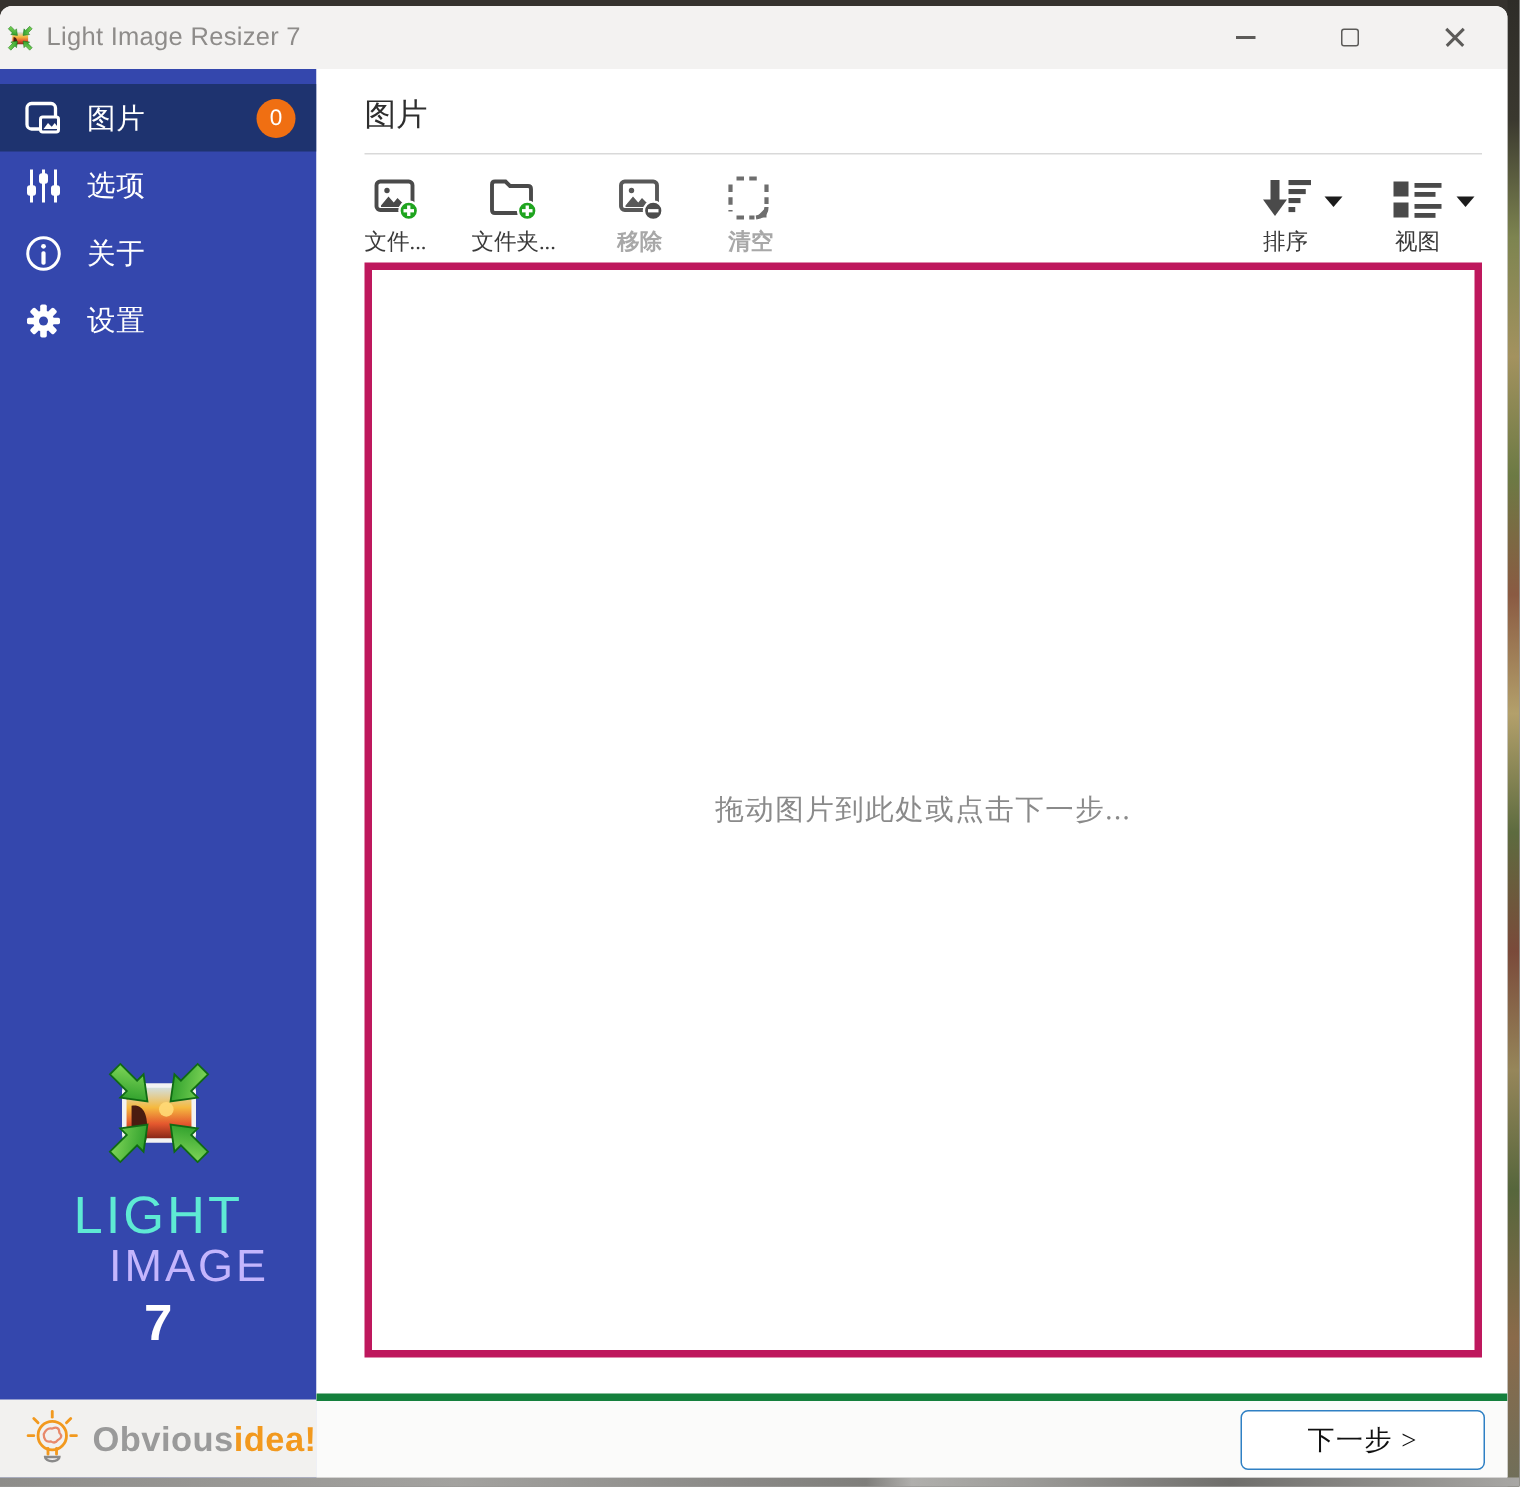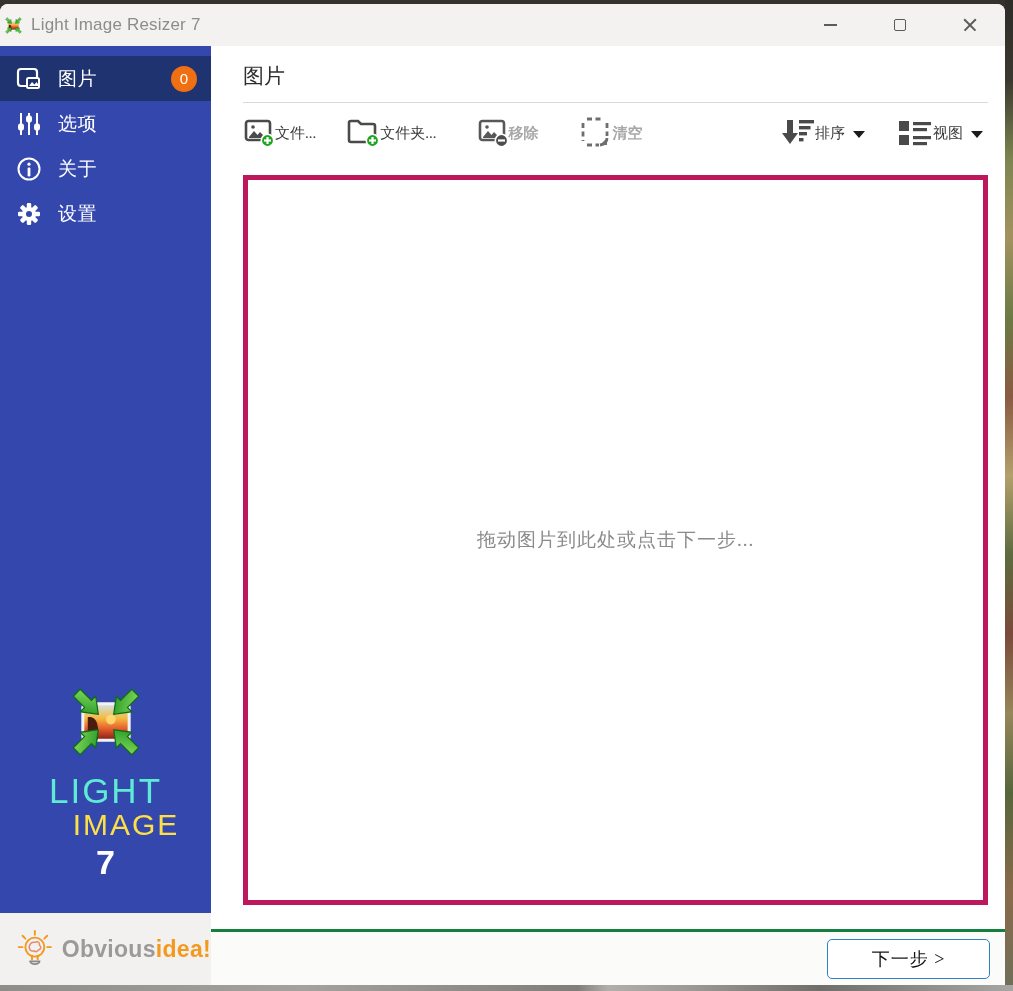--- a/index.html
+++ b/index.html
@@ -37,54 +37,54 @@
   .nav-item.active { background:#1e336f; }
   .nav-item .nicon { width:26px; height:26px; margin-right:16px; display:flex; align-items:center; justify-content:center; }
   .nav-item .nlabel { font-size:19px; letter-spacing:.5px; }
   .nav-item.disabled .nlabel { color:rgba(255,255,255,.45); }
   .badge { margin-left:auto; min-width:26px; height:26px; border-radius:13px; background:#f06f12;
     color:#fff; font-size:15px; display:flex; align-items:center; justify-content:center; }
 
   .logo-block { margin-top:auto; margin-bottom:30px; text-align:center; }
   .logo-block .bigicon { width:78px; height:78px; }
   .logo-l1 { font-size:35px; font-weight:400; letter-spacing:2px; color:#5eead4; line-height:1.0; margin-top:12px; }
-  .logo-l2 { font-size:30px; letter-spacing:2px; color:#fde047; line-height:1.15;padding-left:41px; }
+  .logo-l2 { font-size:30px; letter-spacing:2px; color:#c4b5fd; line-height:1.15;padding-left:41px; }
   .logo-l3 { font-size:25px; letter-spacing:2px; color:#fdfdfd; line-height:1.2; }
   .logo-l4 { font-size:34px; font-weight:bold; color:#fff; line-height:1.2; }
 
-  .sidebar-footer { height:72px; background:#f2f1ef; display:flex; align-items:center; padding-left:14px; }
+  .sidebar-footer { height:52px; background:#f2f1ef; display:flex; align-items:center; padding-left:14px; }
   .oi-bulb { width:44px; height:44px; margin-right:6px; }
   .oi-text { font-size:23px; font-weight:bold; letter-spacing:.3px; }
   .oi-gray { color:#9a9a9a; } .oi-orange { color:#f2991e; }
 
   
   .main { flex:1; display:flex; flex-direction:column; background:#fff; }
   .main-header { padding:16px 17px 0 32px; }
   .main-title { font-family:"Liberation Serif", serif; font-size:21px; color:#2e2e2e; }
   .main-hr { margin-top:12px; border-top:1px solid #d9d9d9; }
 
   .toolbar { display:flex; align-items:flex-start; padding:12px 20px 0 32px; height:66px; }
-  .tool-btn { display:flex; flex-direction:row; align-items:center; cursor:pointer; }
+  .tool-btn { display:flex; flex-direction:column; align-items:center; cursor:pointer; }
   .tool-btn .ticon { height:33px; display:flex; align-items:flex-end; }
   .tool-btn .tlabel { margin-top:4px; font-family:"Liberation Serif", serif; font-size:15px; color:#3a3a3a; white-space:nowrap; }
   .tool-btn.disabled { cursor:default; }
   .tool-btn.disabled .tlabel { color:#a8a8a8; }
   .tb-gap1 { margin-left:30px; } .tb-gap2 { margin-left:40px;font-weight:bold; } .tb-gap3 { margin-left:42px;font-weight:bold; }
   .tool-right { margin-left:auto; display:flex; align-items:flex-start; }
   .caret { width:0; height:0; border-left:6px solid transparent; border-right:6px solid transparent;
     border-top:7px solid #1c1c1c; margin:16px 6px 0 8px; cursor:pointer; }
   .caret.last { margin-right:2px; }
   .tr-gap { margin-left:26px; }
 
   .dropzone-wrap { flex:1; padding:6px 17px 0 32px; }
   .dropzone { width:100%; height:100%; border:5px solid #be185d; background:#fff;
     display:flex; align-items:center; justify-content:center; }
   .drop-text { font-family:"Liberation Serif", serif; font-size:19px; color:#8a8a8a; letter-spacing:1px; }
 
-  .bottombar { height:56px; margin-top:24px; border-top:3px solid #15803d; background:#fbfbfa;
+  .bottombar { height:56px; margin-top:24px; border-top:5px solid #15803d; background:#fbfbfa;
     display:flex; align-items:center; justify-content:flex-end; padding-right:15px; }
   .next-btn { width:163px; height:40px; background:#fff; border:1.6px solid #2f80c4; border-radius:5px;
     font-family:"Liberation Serif", serif; font-size:18px; color:#111; cursor:pointer;
     display:flex; align-items:center; justify-content:center; letter-spacing:1px; }
 
   svg { display:block; }
 </style>
 </head>
 <body>
 

